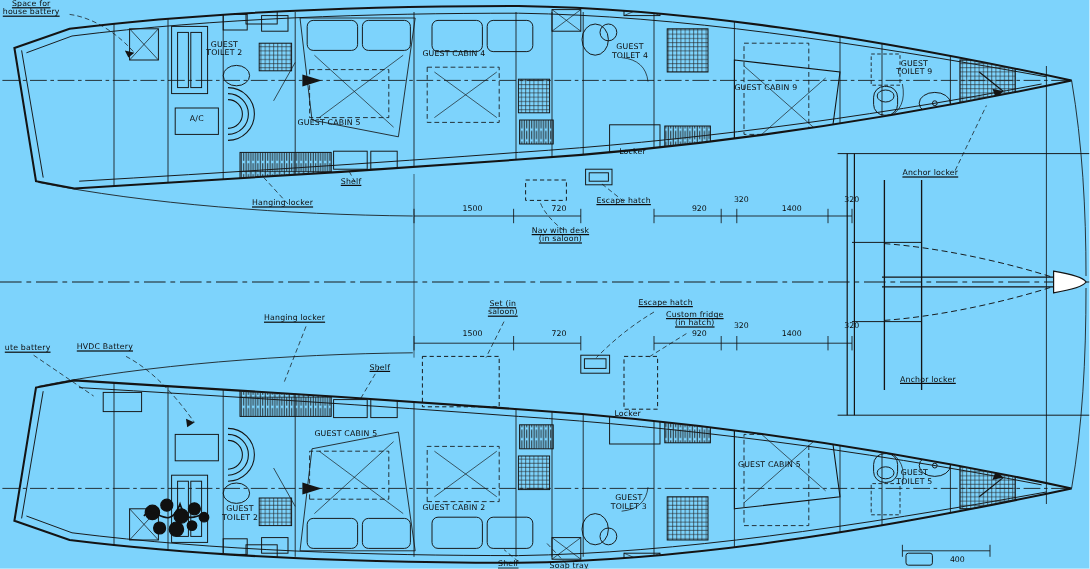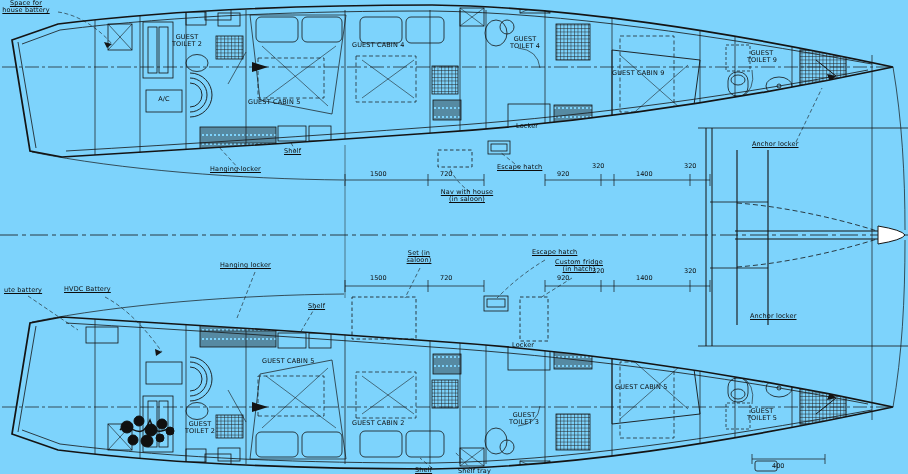--- a/index.html
+++ b/index.html
@@ -2,21 +2,21 @@
 <html><head>
 <meta charset="utf-8">
 <style>
   html,body{margin:0;padding:0;background:#fff;}
   .stage{position:relative;width:908px;height:474px;background:#7dd3fc;overflow:hidden;
          font-family:"DejaVu Sans",sans-serif;color:#0d0d0d;}
   .stage svg{position:absolute;left:0;top:0;}
   .lbl{position:absolute;font-size:6.5px;line-height:7px;letter-spacing:.15px;white-space:nowrap;color:#0d0d0d;}
   .wrap{white-space:normal;text-align:center;}
   .u{text-decoration:underline;}
-  .dim{position:absolute;width:32px;text-align:left;font-size:6.5px;line-height:7px;color:#0d0d0d;}
+  .dim{position:absolute;width:32px;text-align:right;font-size:6.5px;line-height:7px;color:#0d0d0d;}
 </style>
 </head>
 <body>
 
 <div class="stage">
 
 <svg width="908" height="474" viewBox="0 0 908 474">
   <defs>
     <clipPath id="hullClip">
       <path d="M12,40 L58,24 C180,9 310,5 432,5 C570,7 720,30 893,67 C720,104 570,124 432,133 C310,142 180,150 62,157 L30,151 Z"></path>
@@ -181,39 +181,39 @@
 <div class="lbl" style="left:248px;top:99px">GUEST CABIN 5</div>
 <div class="lbl" style="left:352px;top:42px">GUEST CABIN 4</div>
 <div class="lbl wrap" style="left:506px;top:36px;width:38px">GUEST TOILET 4</div>
 <div class="lbl" style="left:516px;top:123px">Locker</div>
 <div class="lbl" style="left:612px;top:70px">GUEST CABIN 9</div>
 <div class="lbl wrap" style="left:744px;top:50px;width:36px">GUEST TOILET 9</div>
 <div class="lbl u" style="left:752px;top:141px">Anchor locker</div>
 <div class="lbl u" style="left:210px;top:166px">Hanging locker</div>
 <div class="lbl u" style="left:284px;top:148px">Shelf</div>
 <div class="lbl u" style="left:497px;top:164px">Escape hatch</div>
-<div class="lbl wrap u" style="left:440px;top:189px;width:54px">Nav with house (in saloon)</div>
+<div class="lbl wrap u" style="left:440px;top:189px;width:54px">Nav with desk (in saloon)</div>
 
 <div class="lbl u" style="left:4px;top:287px">ute battery</div>
 <div class="lbl u" style="left:64px;top:286px">HVDC Battery</div>
 <div class="lbl u" style="left:220px;top:262px">Hanging locker</div>
 <div class="lbl u" style="left:308px;top:303px">Shelf</div>
 <div class="lbl wrap u" style="left:396px;top:250px;width:46px">Set (in saloon)</div>
 <div class="lbl u" style="left:532px;top:249px">Escape hatch</div>
 <div class="lbl wrap u" style="left:552px;top:259px;width:54px">Custom fridge (in hatch)</div>
 <div class="lbl" style="left:512px;top:342px">Locker</div>
 <div class="lbl" style="left:262px;top:358px">GUEST CABIN 5</div>
 <div class="lbl wrap" style="left:183px;top:421px;width:34px">GUEST TOILET 2</div>
 <div class="lbl" style="left:352px;top:420px">GUEST CABIN 2</div>
 <div class="lbl wrap" style="left:505px;top:412px;width:38px">GUEST TOILET 3</div>
 <div class="lbl" style="left:615px;top:384px">GUEST CABIN 5</div>
-<div class="lbl wrap" style="left:744px;top:408px;width:36px">GUEST TOILET 5</div>
+<div class="lbl wrap" style="left:744px;top:391px;width:36px">GUEST TOILET 5</div>
 <div class="lbl u" style="left:750px;top:313px">Anchor locker</div>
 <div class="lbl u" style="left:415px;top:467px">Shelf</div>
-<div class="lbl u" style="left:458px;top:468px">Shelf tray</div>
+<div class="lbl u" style="left:458px;top:468px">Soap tray</div>
 
 <div class="dim" style="left:370px;top:171px">1500</div>
 <div class="dim" style="left:440px;top:171px">720</div>
 <div class="dim" style="left:557px;top:171px">920</div>
 <div class="dim" style="left:592px;top:163px">320</div>
 <div class="dim" style="left:636px;top:171px">1400</div>
 <div class="dim" style="left:684px;top:163px">320</div>
 <div class="dim" style="left:370px;top:275px">1500</div>
 <div class="dim" style="left:440px;top:275px">720</div>
 <div class="dim" style="left:557px;top:275px">920</div>

